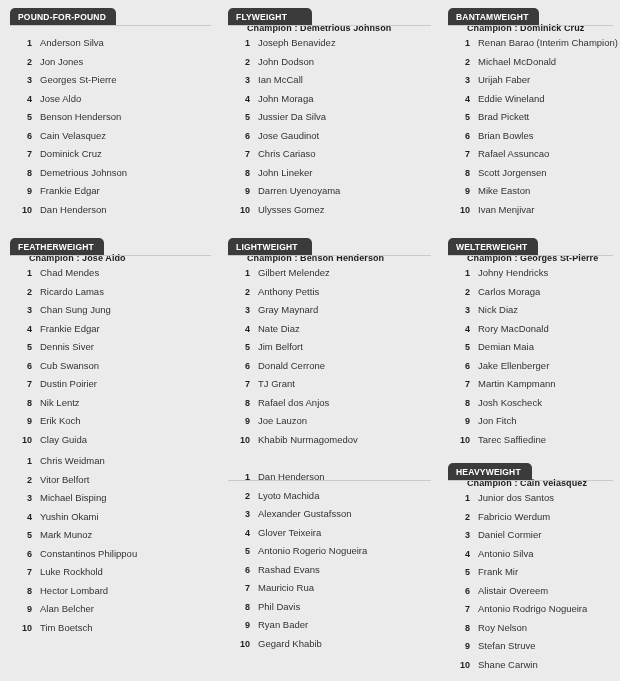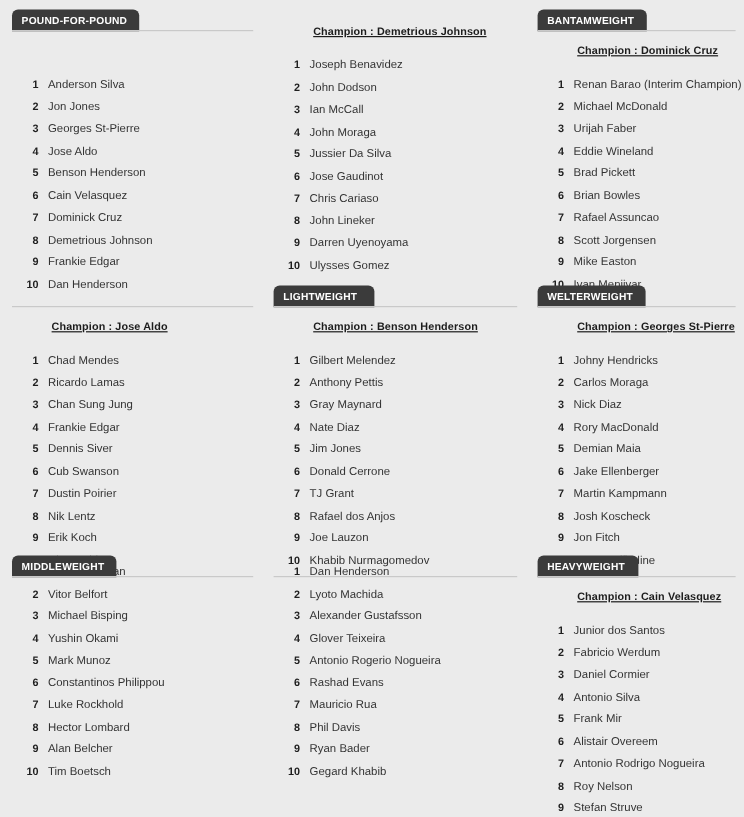--- a/index.html
+++ b/index.html
@@ -55,28 +55,27 @@
     position: absolute;
     left: 0;
     top: 25px;
     height: 1px;
     background: #c9c9c9;
   }
   .col1 .rule { width: 201px; }
   .col2 .rule { width: 203px; }
   .col3 .rule { width: 165px; }
   .champion {
-    margin: 18px;
+    margin: 4px;
     padding: 3px 0 0 15px;
     font-size: 9px;
     font-weight: bold;
     color: #1c1c1c;
     white-space: nowrap;
     letter-spacing: 0.1px;
-    text-decoration: underline;
   }
   .champion.empty { visibility: hidden; }
   ul.ranks {
     list-style: none;
     margin: 0;
     padding: 0;
   }
   ul.ranks li {
     display: flex;
     align-items: baseline;
@@ -144,20 +143,24 @@
           <span class="rank">9</span>
           <span class="fighter">Frankie Edgar</span>
         </li>
         <li>
           <span class="rank">10</span>
           <span class="fighter">Dan Henderson</span>
         </li>
       </ul>
     </div>
     <div class="division col2">
+      <div class="div-head">
+        <div class="tab">FLYWEIGHT</div>
+        <div class="rule"></div>
+      </div>
       <div class="champion">Champion : Demetrious Johnson</div>
       <ul class="ranks">
         <li>
           <span class="rank">1</span>
           <span class="fighter">Joseph Benavidez</span>
         </li>
         <li>
           <span class="rank">2</span>
           <span class="fighter">John Dodson</span>
         </li>
@@ -239,20 +242,21 @@
           <span class="fighter">Mike Easton</span>
         </li>
         <li>
           <span class="rank">10</span>
           <span class="fighter">Ivan Menjivar</span>
         </li>
       </ul>
     </div>
     <div class="division col1">
       <div class="div-head">
+        <div class="tab">FEATHERWEIGHT</div>
         <div class="rule"></div>
       </div>
       <div class="champion">Champion : Jose Aldo</div>
       <ul class="ranks">
         <li>
           <span class="rank">1</span>
           <span class="fighter">Chad Mendes</span>
         </li>
         <li>
           <span class="rank">2</span>
@@ -310,21 +314,21 @@
         <li>
           <span class="rank">3</span>
           <span class="fighter">Gray Maynard</span>
         </li>
         <li>
           <span class="rank">4</span>
           <span class="fighter">Nate Diaz</span>
         </li>
         <li>
           <span class="rank">5</span>
-          <span class="fighter">Jim Jones</span>
+          <span class="fighter">Jim Belfort</span>
         </li>
         <li>
           <span class="rank">6</span>
           <span class="fighter">Donald Cerrone</span>
         </li>
         <li>
           <span class="rank">7</span>
           <span class="fighter">TJ Grant</span>
         </li>
         <li>
@@ -384,24 +388,20 @@
           <span class="rank">9</span>
           <span class="fighter">Jon Fitch</span>
         </li>
         <li>
           <span class="rank">10</span>
           <span class="fighter">Tarec Saffiedine</span>
         </li>
       </ul>
     </div>
     <div class="division col1">
-      <div class="div-head">
-        <div class="tab">MIDDLEWEIGHT</div>
-        <div class="rule"></div>
-      </div>
       <ul class="ranks">
         <li>
           <span class="rank">1</span>
           <span class="fighter">Chris Weidman</span>
         </li>
         <li>
           <span class="rank">2</span>
           <span class="fighter">Vitor Belfort</span>
         </li>
         <li>

